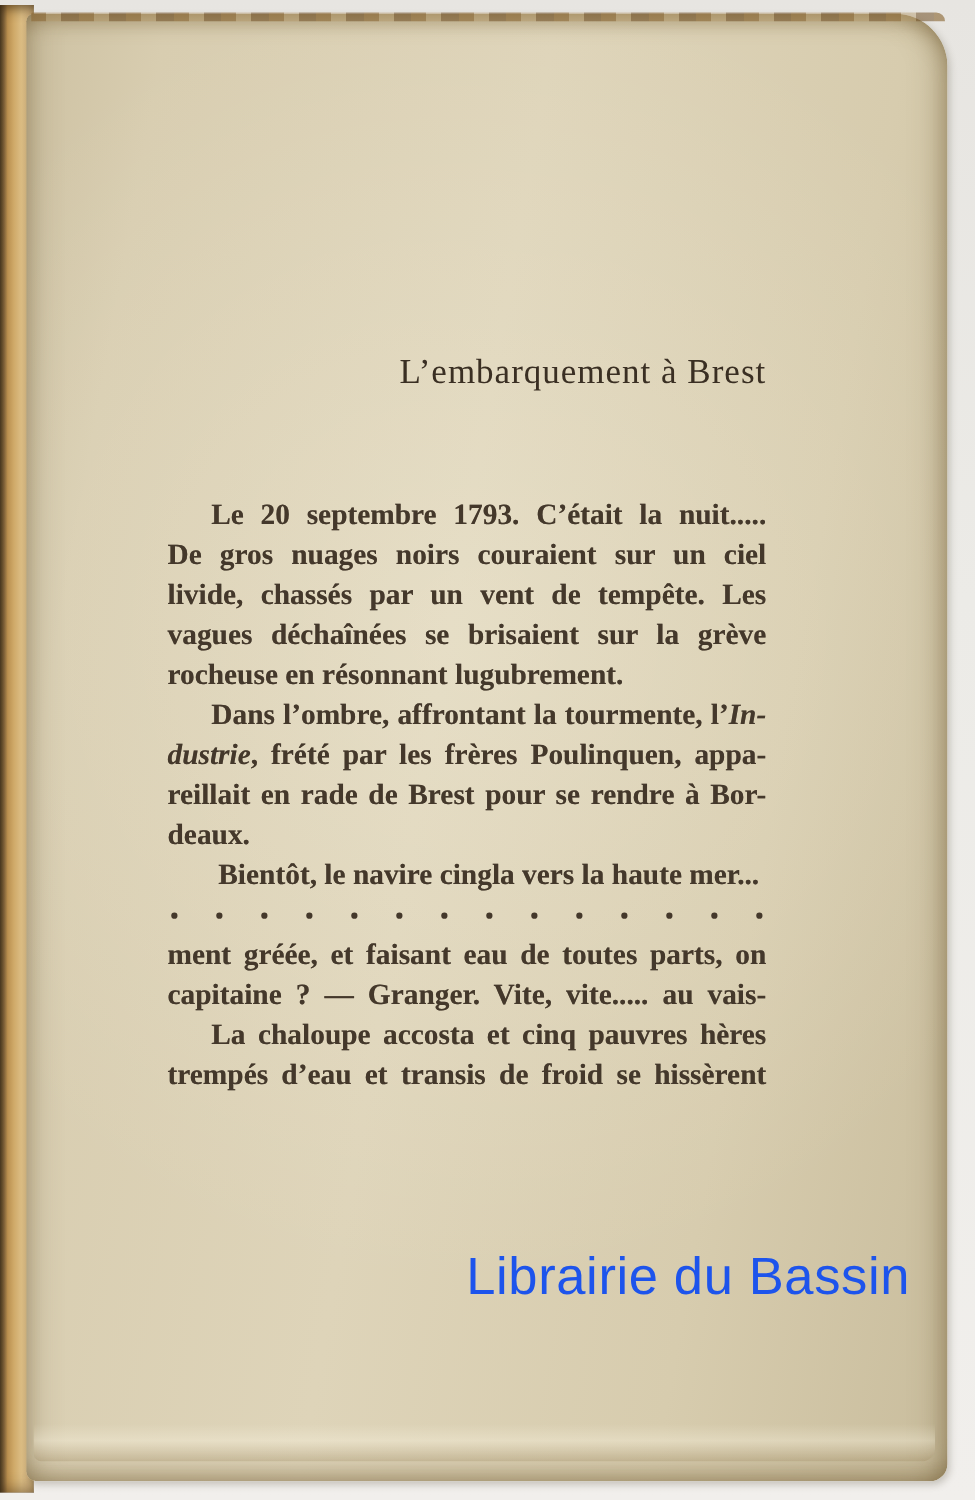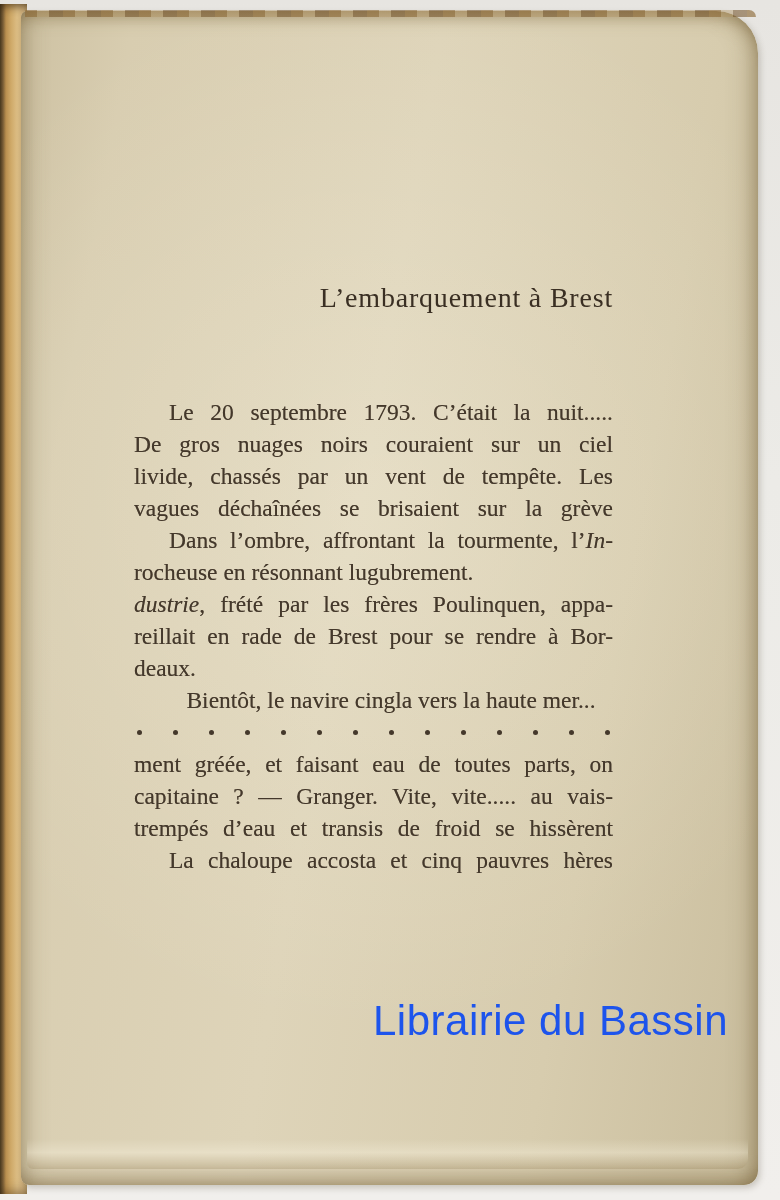--- a/index.html
+++ b/index.html
@@ -72,20 +72,21 @@
     position: absolute;
     left: 113px; top: 385px; width: 479px;
     font-size: 23.5px;
     color: #44382b;
     text-shadow: 0 0 .5px rgba(68,56,43,.55);
   }
   .line {
     height: 32px; line-height: 32px;
     white-space: nowrap;
     text-align: left;
+    font-weight: bold;
   }
   .line.justify {
     white-space: normal;
     text-align: justify;
     text-align-last: justify;
   }
   .line.indent { padding-left: 35px; text-align: center; }
   .line i { font-style: italic; }
   .dots-row {
     height: 32px;
@@ -114,22 +115,22 @@
 <div class="backdrop">
   <div class="under-pages"></div>
   <div class="page">
     <div class="deckle"></div>
     <h1 class="title">L’embarquement à Brest</h1>
     <div class="body-text" id="body-text" style="color: rgb(68, 56, 43);">
         <div class="line indent justify"><span>Le 20 septembre 1793. C’était la nuit.....</span></div>
         <div class="line justify"><span>De gros nuages noirs couraient sur un ciel</span></div>
         <div class="line justify"><span>livide, chassés par un vent de tempête. Les</span></div>
         <div class="line justify"><span>vagues déchaînées se brisaient sur la grève</span></div>
+        <div class="line"><span>rocheuse en résonnant lugubrement.</span></div>
         <div class="line indent justify"><span>Dans l’ombre, affrontant la tourmente, l’</span><i>In-</i></div>
-        <div class="line"><span>rocheuse en résonnant lugubrement.</span></div>
         <div class="line justify"><i>dustrie</i><span>, frété par les frères Poulinquen, appa-</span></div>
         <div class="line justify"><span>reillait en rade de Brest pour se rendre à Bor-</span></div>
         <div class="line"><span>deaux.</span></div>
         <div class="line indent"><span>Bientôt, le navire cingla vers la haute mer...</span></div>
         <div class="dots-row">
           <span class="dot"></span>
           <span class="dot"></span>
           <span class="dot"></span>
           <span class="dot"></span>
           <span class="dot"></span>
@@ -138,19 +139,19 @@
           <span class="dot"></span>
           <span class="dot"></span>
           <span class="dot"></span>
           <span class="dot"></span>
           <span class="dot"></span>
           <span class="dot"></span>
           <span class="dot"></span>
         </div>
         <div class="line justify"><span>ment gréée, et faisant eau de toutes parts, on</span></div>
         <div class="line justify"><span>capitaine ? — Granger. Vite, vite..... au vais-</span></div>
+        <div class="line indent justify"><span>La chaloupe accosta et cinq pauvres hères</span></div>
         <div class="line justify"><span>trempés d’eau et transis de froid se hissèrent</span></div>
-        <div class="line indent justify"><span>La chaloupe accosta et cinq pauvres hères</span></div>
       </div>
     <div class="watermark" style="color: rgb(29, 84, 236);">Librairie du Bassin</div>
     <div class="bottom-fold"></div>
   </div>
 </div>
 
 </body></html>

